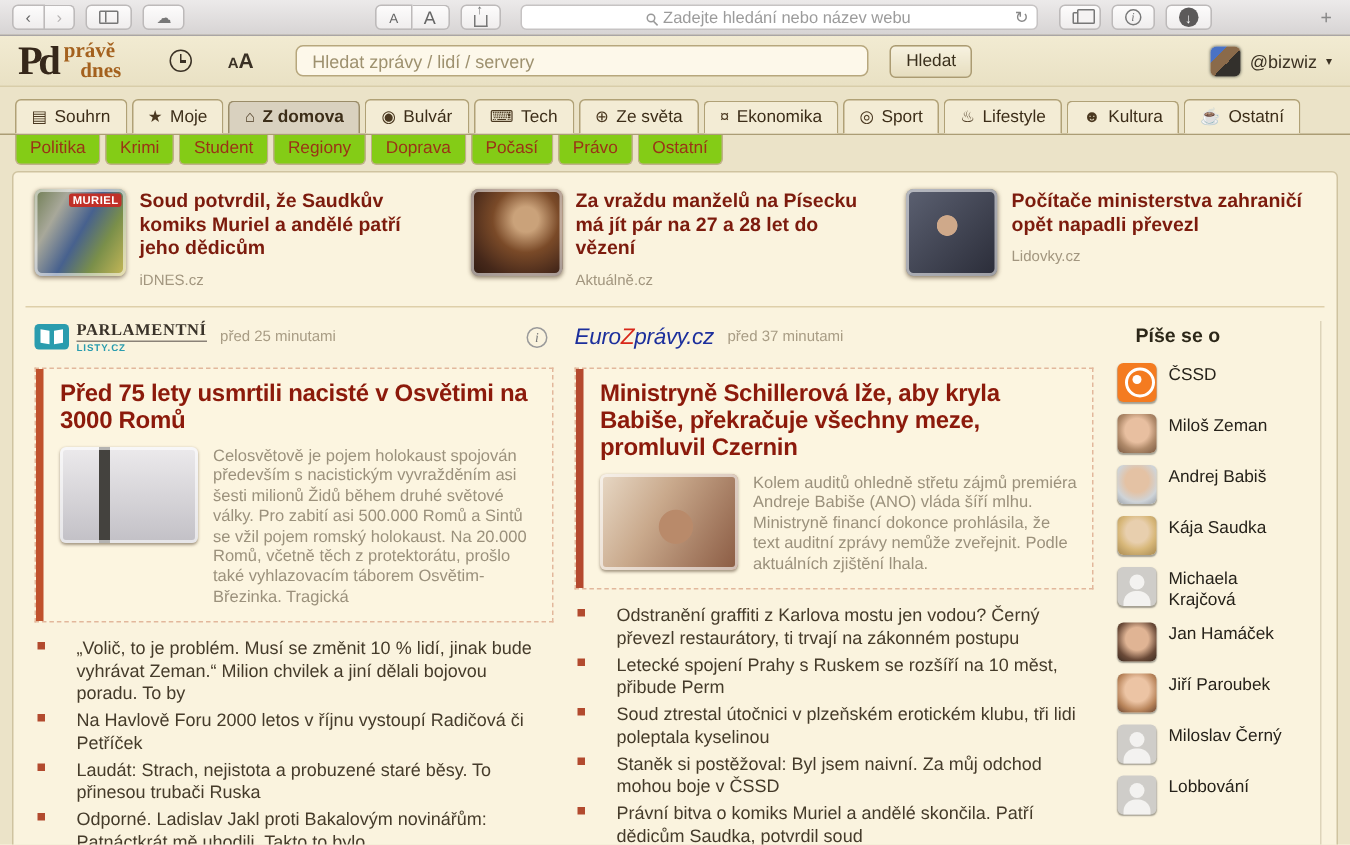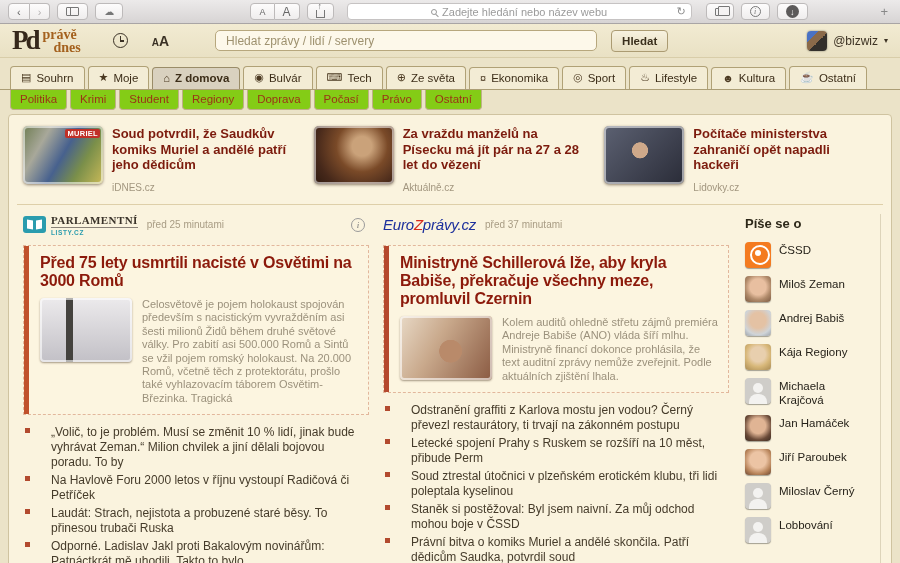--- a/index.html
+++ b/index.html
@@ -35,41 +35,41 @@
   .site-header{height:34px;background:linear-gradient(#f2ebd2,#e9e1c4);display:flex;align-items:center;padding:0 12px;gap:14px;border-bottom:1px solid #d8cda9}
   .brand{display:flex;align-items:center;cursor:pointer}
   .monogram{font-family:"Liberation Serif",serif;font-weight:bold;font-size:27px;color:#35271a;letter-spacing:-3px;line-height:1}
   .brand-text{font-family:"Liberation Serif",serif;font-weight:bold;color:#a4611e;font-size:14px;line-height:.88;display:flex;flex-direction:column;padding-left:5px;padding-top:2px}
   .brand-text .l2{padding-left:11px}
   .clock-icon{width:15px;height:15px;border:1.5px solid #3a3125;border-radius:50%;position:relative;margin-left:18px}
   .clock-icon::before{content:'';position:absolute;left:6px;top:2px;width:1.5px;height:5px;background:#3a3125}
   .clock-icon::after{content:'';position:absolute;left:6px;top:6px;width:4px;height:1.5px;background:#3a3125}
   .fsz{font-weight:bold;color:#3a3125;margin-left:10px;cursor:pointer}
   .fsz .s{font-size:10px}.fsz .b{font-size:14px}
-  .site-search{margin-left:32px}
+  .site-search{margin-left:14px}
   .site-search input{width:382px;height:21px;background:#fdf8ea;border:1px solid #b7a77d;border-radius:5px;padding:0 10px;font-size:12px;color:#5a4f38;outline:none;font-family:"Liberation Sans",sans-serif}
   .site-search input::placeholder{color:#9e916f}
-  .hledat{height:22px;padding:0 10px;background:linear-gradient(#f7f2e0,#e6ddbf);border:1px solid #ab9b72;border-radius:4px;font-weight:bold;font-size:11.5px;color:#3a2f1c;font-family:"Liberation Sans",sans-serif;cursor:pointer}
+  .hledat{height:22px;padding:0 10px;background:linear-gradient(#f7f2e0,#e6ddbf);border:1px solid #ab9b72;border-radius:4px;font-weight:normal;font-size:11.5px;color:#3a2f1c;font-family:"Liberation Sans",sans-serif;cursor:pointer}
   .user{margin-left:auto;display:flex;align-items:center;gap:6px;font-size:12px;color:#3c3223;cursor:pointer}
   .user-avatar{width:20px;height:20px;border-radius:4px;background:linear-gradient(135deg,#4a72c4 0 28%,#8a6a4a 28% 55%,#33302c 55% 100%);box-shadow:0 0 2px #776}
   .caret{font-size:8px;color:#3c3223}
 
   
   .tabs1{display:flex;gap:3px;align-items:flex-end;padding:8px 0 0 10px;border-bottom:1px solid #ab9d75}
   .tab1{display:inline-flex;align-items:center;gap:5px;background:#f3ecd5;border:1px solid #b0a176;border-bottom:none;border-radius:4px 4px 0 0;padding:4px 10px 5px;font-size:11.5px;color:#3c2d18;cursor:pointer;white-space:nowrap}
   .tab1.active{background:#d9d1bf;border-color:#9a8c68;font-weight:bold}
   .tab-ico{font-size:11px;color:#4a3820}
   .tabs2{display:flex;gap:3px;padding:0 0 0 10px}
   .tab2{background:#84cc16;border:1px solid #bfb088;border-top:none;border-radius:0 0 4px 4px;padding:3px 9px 4px;font-size:11.5px;color:#9a3416;cursor:pointer;white-space:nowrap}
 
   
   .panel{margin:4px 8px 0;background:#faf3de;border:1px solid #cfc3a0;border-radius:4px;padding:6px 8px;height:600px}
   .stories{display:flex;gap:18px;padding:5px 6px 11px;border-bottom:1px solid #decfa9}
   .story{flex:1;display:flex;gap:9px;align-items:flex-start;cursor:pointer}
-  .story-img{width:80px;height:58px;border-radius:5px;flex:none;box-shadow:0 1px 3px rgba(60,40,20,.55),inset 0 0 0 2px rgba(255,255,255,.55);position:relative;overflow:hidden;background:#888}
+  .story-img{width:61px;height:58px;border-radius:5px;flex:none;box-shadow:0 1px 3px rgba(60,40,20,.55),inset 0 0 0 2px rgba(255,255,255,.55);position:relative;overflow:hidden;background:#888}
   .story-headline{font-size:13px;font-weight:bold;color:#7c1b0d;line-height:1.2}
   .story-source{font-size:10px;color:#a2967f;margin-top:9px}
 
   .main{display:flex;gap:14px;padding:9px 2px 0 6px}
   .col{flex:1;min-width:0}
   .col-head{display:flex;align-items:center;gap:9px;margin-bottom:9px;height:22px}
   .ts{font-size:10px;color:#a89c84}
   .info-badge{display:none;width:14px;height:14px;border:1px solid #9a9a9a;border-radius:50%;color:#777;font-family:"Liberation Serif",serif;font-style:italic;font-size:9px;align-items:center;justify-content:center;margin-left:auto;margin-right:4px}
   .info-badge.on{display:flex}
 
@@ -89,21 +89,21 @@
   .card h2{margin:0 0 8px;font-size:16px;line-height:1.13;color:#8c1a0b;letter-spacing:-.2px;font-family:"Liberation Sans",sans-serif}
   .card-body{display:flex;gap:10px}
   .thumb{width:92px;height:64px;border-radius:4px;flex:none;box-shadow:0 1px 2px rgba(60,40,20,.45),inset 0 0 0 2px rgba(255,255,255,.6);position:relative;overflow:hidden;background:#999}
   .card p{margin:0;font-size:11px;line-height:1.22;color:#9b917c}
 
   .bullets{list-style:none;margin:0 0 12px;padding:3px 2px 0}
   .bullets li{display:flex;gap:21px;font-size:12px;line-height:1.25;color:#453b2a;margin-bottom:3px;cursor:pointer}
   .sq{width:5px;height:5px;background:#b24a2e;flex:none;margin-top:3px}
 
   .sidebar{width:138px;flex:none;padding:0 8px 0 2px;border-right:1px solid #ddd4ba}
-  .sb-title{font-size:13px;font-weight:bold;color:#2c2718;margin:2px 0 11px}
+  .sb-title{font-size:13px;font-weight:bold;color:#2c2718;margin:2px 12px 11px}
   .sb-item{display:flex;gap:8px;margin-bottom:8px;cursor:pointer}
   .sb-avatar{width:26px;height:26px;border-radius:4px;flex:none;box-shadow:0 1px 1px rgba(0,0,0,.35);position:relative;overflow:hidden;background:#cfcdc9}
   .sb-avatar.ph::before{content:'';position:absolute;left:8px;top:5px;width:10px;height:10px;border-radius:50%;background:#f3f2f0}
   .sb-avatar.ph::after{content:'';position:absolute;left:4px;top:16px;width:18px;height:12px;border-radius:8px 8px 0 0;background:#f3f2f0}
   .sb-avatar.cssd{background:#f47b20}
   .sb-avatar.cssd::before{content:'';position:absolute;left:5px;top:3px;width:16px;height:16px;border:2px solid #fff;border-radius:50%}
   .sb-avatar.cssd::after{content:'';position:absolute;left:10px;top:8px;width:6px;height:6px;background:#fff;border-radius:50%}
   .sb-name{font-size:11.5px;color:#26221a;line-height:1.2;padding-top:2px}
   .muriel-badge{display:block;position:absolute;top:3px;right:3px;font-size:7.5px;font-weight:bold;color:#fff;background:#c03028;padding:0 2px;border-radius:2px;letter-spacing:.3px}
 </style>
@@ -248,21 +248,21 @@
         <div>
           <div class="story-headline">Za vraždu manželů na Písecku má jít pár na 27 a 28 let do vězení</div>
           <div class="story-source">Aktuálně.cz</div>
         </div>
       </div>
       <div class="story">
         <div class="story-img" style="background:radial-gradient(circle at 45% 42%,#cfa98a 0 14%,rgba(0,0,0,0) 15%),linear-gradient(135deg,#5c6172,#2a2c38)">
           
         </div>
         <div>
-          <div class="story-headline">Počítače ministerstva zahraničí opět napadli hackeři</div>
+          <div class="story-headline">Počítače ministerstva zahraničí opět napadli převezl</div>
           <div class="story-source">Lidovky.cz</div>
         </div>
       </div>
     </div>
 
   <div class="main">
     <div style="display:flex;gap:14px;flex:1;min-width:0">
 
     <div class="col">
           <div class="col-head">
@@ -389,21 +389,21 @@
           <div class="sb-item">
             <span class="sb-avatar photo" style="background:radial-gradient(circle at 50% 42%,#e8bfa0 0 40%,#b08a6a 65%,#7a5a42 100%)"></span>
             <span class="sb-name">Miloš Zeman</span>
           </div>
           <div class="sb-item">
             <span class="sb-avatar photo" style="background:radial-gradient(circle at 50% 40%,#e4c2a4 0 38%,#cfd4d8 70%,#9aa0a8 100%)"></span>
             <span class="sb-name">Andrej Babiš</span>
           </div>
           <div class="sb-item">
             <span class="sb-avatar photo" style="background:radial-gradient(circle at 50% 40%,#e8cfae 0 36%,#d8b87a 60%,#a88a52 100%)"></span>
-            <span class="sb-name">Kája Regiony</span>
+            <span class="sb-name">Kája Saudka</span>
           </div>
           <div class="sb-item">
             <span class="sb-avatar ph"></span>
             <span class="sb-name">Michaela Krajčová</span>
           </div>
           <div class="sb-item">
             <span class="sb-avatar photo" style="background:radial-gradient(circle at 50% 42%,#e0b494 0 38%,#6a4a38 70%,#3a2a20 100%)"></span>
             <span class="sb-name">Jan Hamáček</span>
           </div>
           <div class="sb-item">

